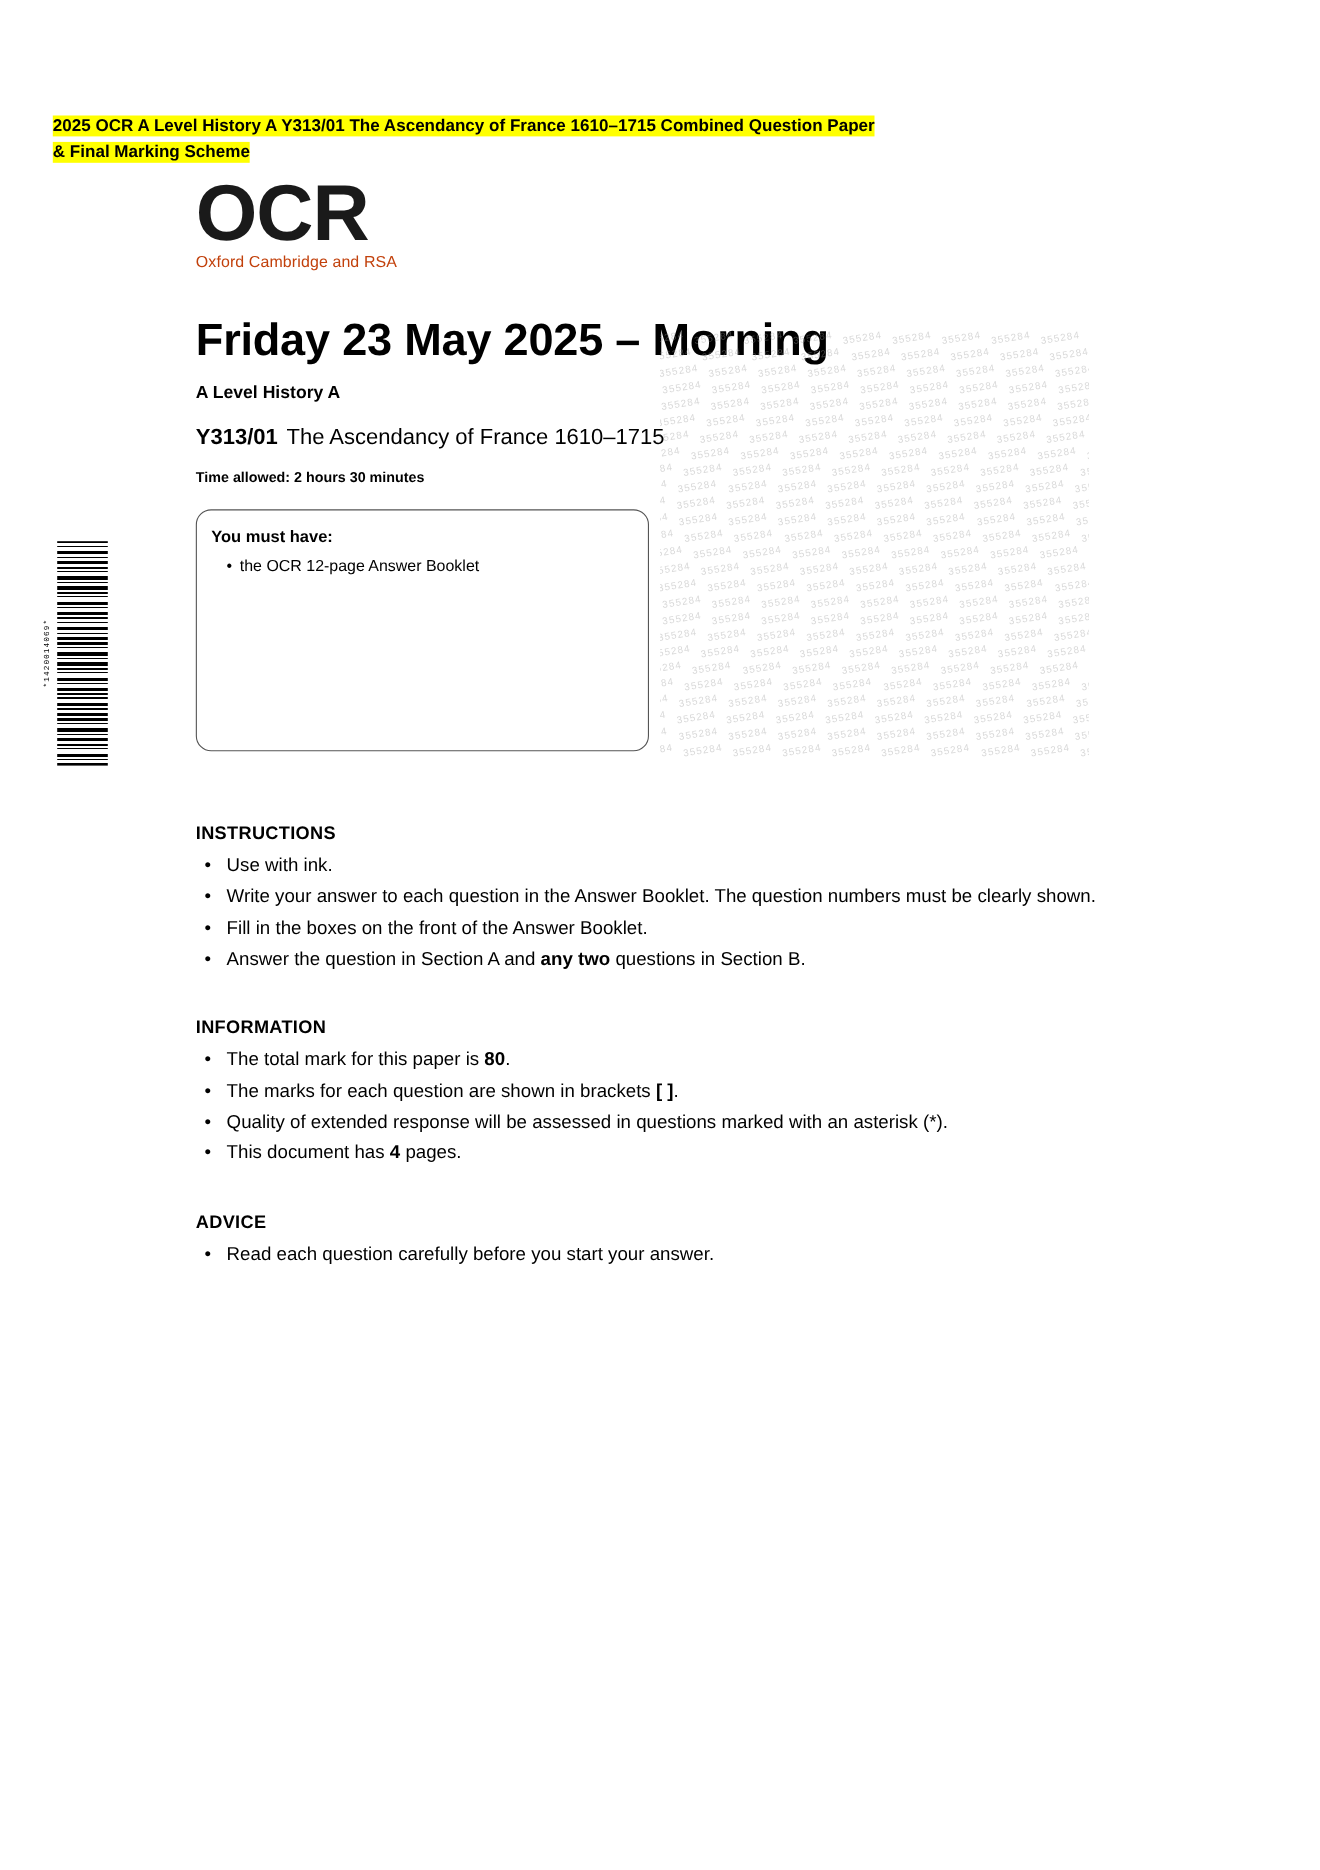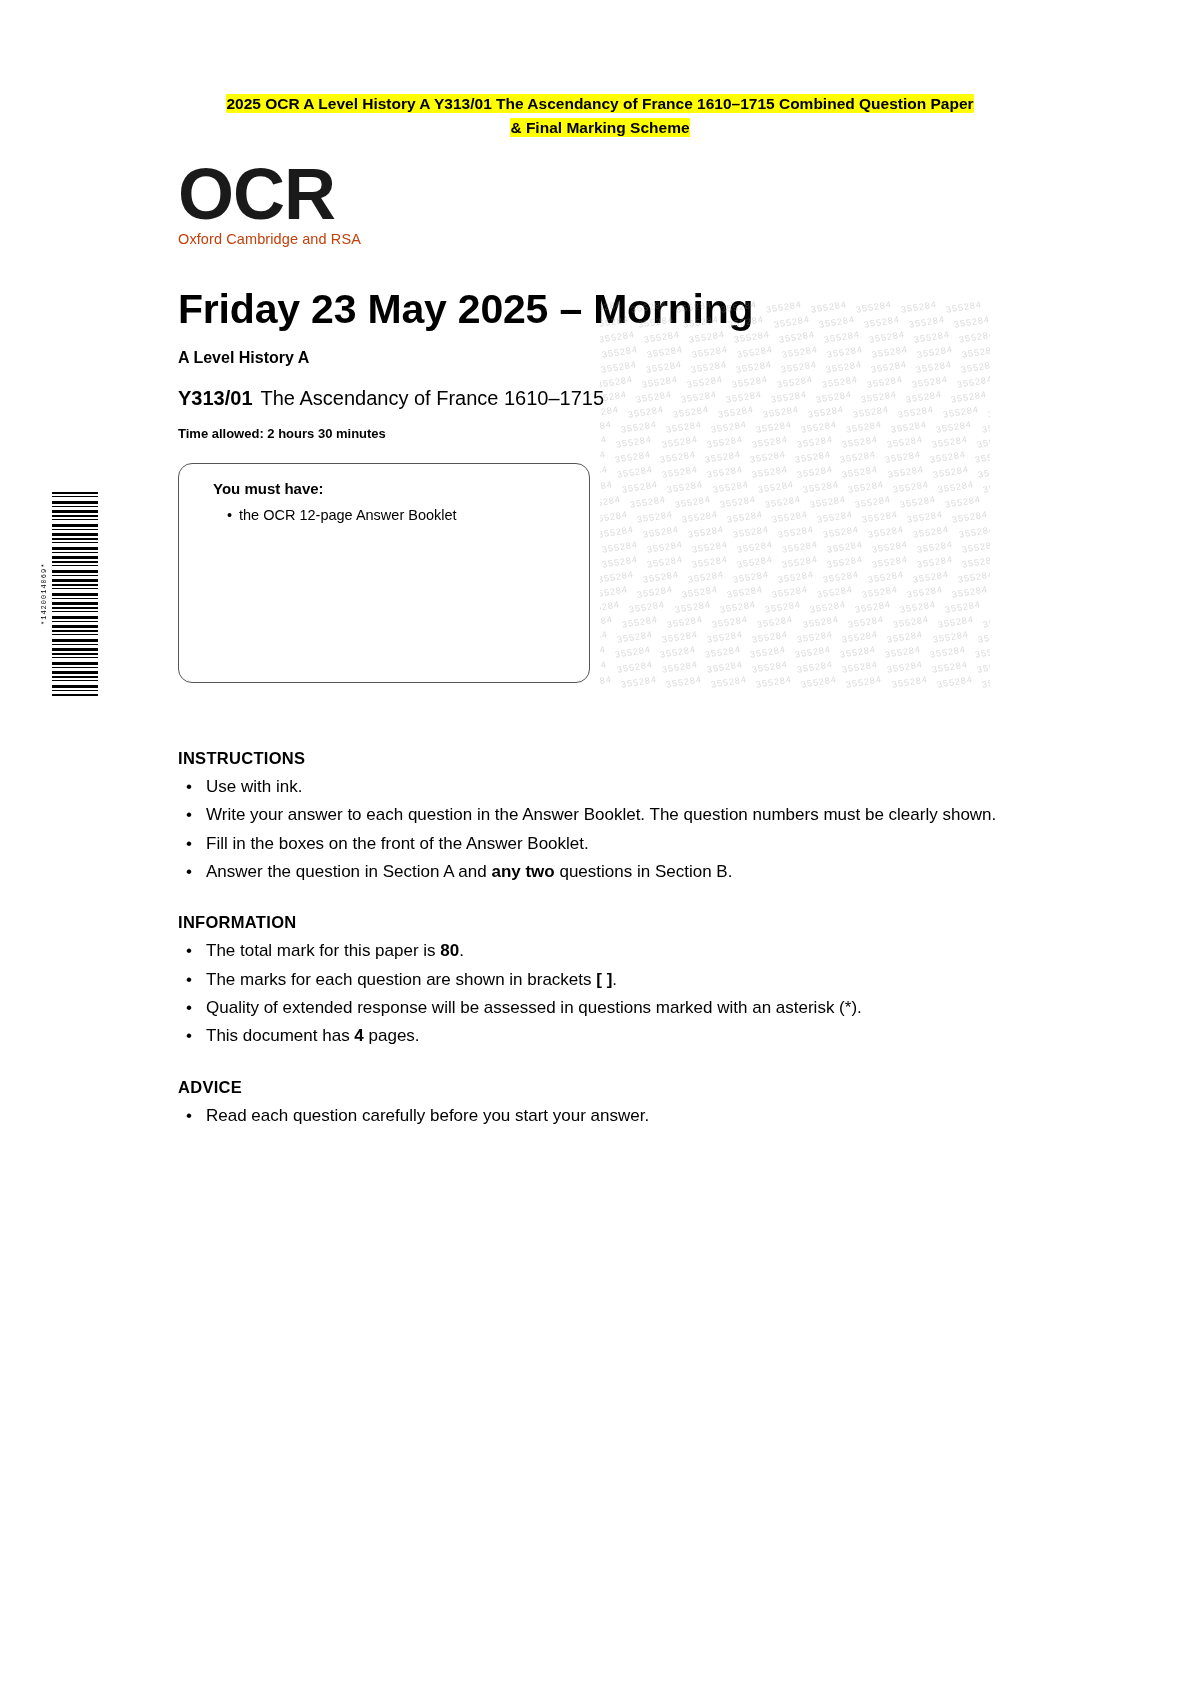--- a/index.html
+++ b/index.html
@@ -12,24 +12,24 @@
     height: 1700px;
     position: relative;
     font-family: "Liberation Sans", sans-serif;
     color: #000000;
     overflow: hidden;
   }
 
   
   .banner {
     position: absolute;
-    top: 92px;
+    top: 103px;
     left: 48px;
     width: 1104px;
-    text-align: center;
+    text-align: left;
     font-size: 15.5px;
     font-weight: bold;
     line-height: 1.55;
   }
   .banner .hl {
     background: #ffff00;
     padding: 1px 0;
     box-decoration-break: clone;
     -webkit-box-decoration-break: clone;
   }
@@ -126,21 +126,21 @@
   }
 
   
   .musthave {
     margin-top: 22px;
     width: 412px;
     height: 220px;
     border: 1.5px solid #555;
     border-radius: 14px;
     box-sizing: border-box;
-    padding: 16px 34px;
+    padding: 16px 13px;
     background: transparent;
     position: relative;
     z-index: 3;
   }
   .musthave .mh-title {
     font-size: 15px;
     font-weight: bold;
   }
   .musthave ul {
     margin: 8px 0 0 0;
@@ -182,21 +182,21 @@
     line-height: 15px;
     transform-origin: left center;
   }
   .watermark .wrow span {
     display: inline-block;
     margin-right: 9px;
     transform: rotate(-9deg);
   }
 
   
-  .section { margin-top: 28px; }
+  .section { margin-top: 40px; }
   .section-first { margin-top: 66px; }
   .section h3 {
     font-size: 16.5px;
     font-weight: bold;
     margin: 0 0 6px 0;
     letter-spacing: 0.3px;
   }
   .section ul {
     margin: 0;
     padding: 0;

